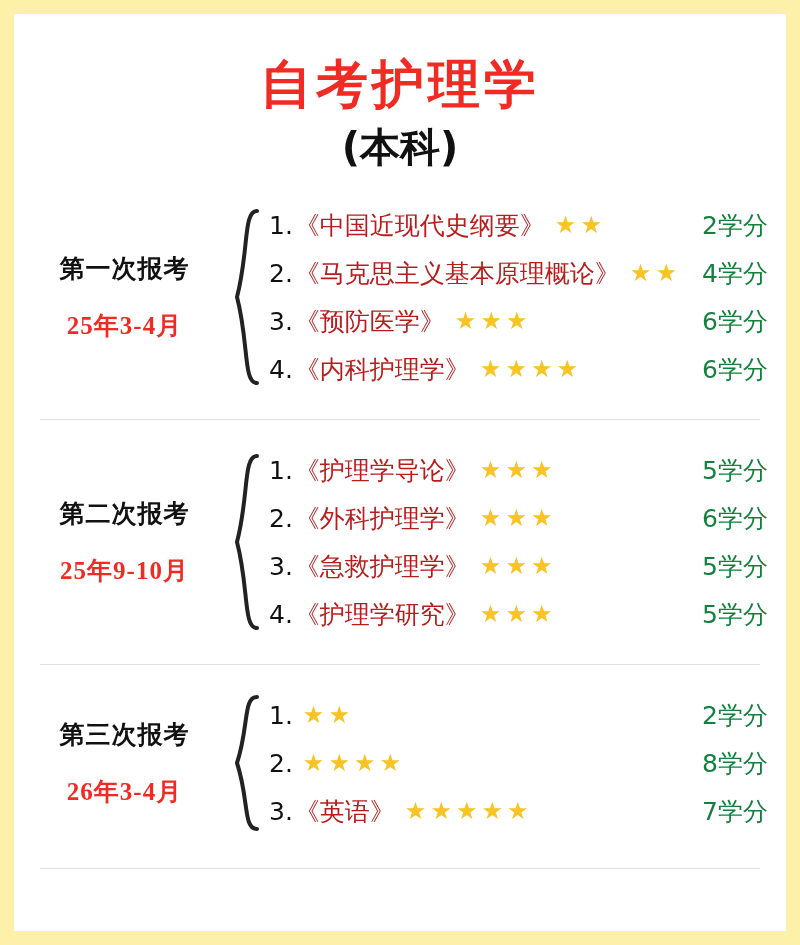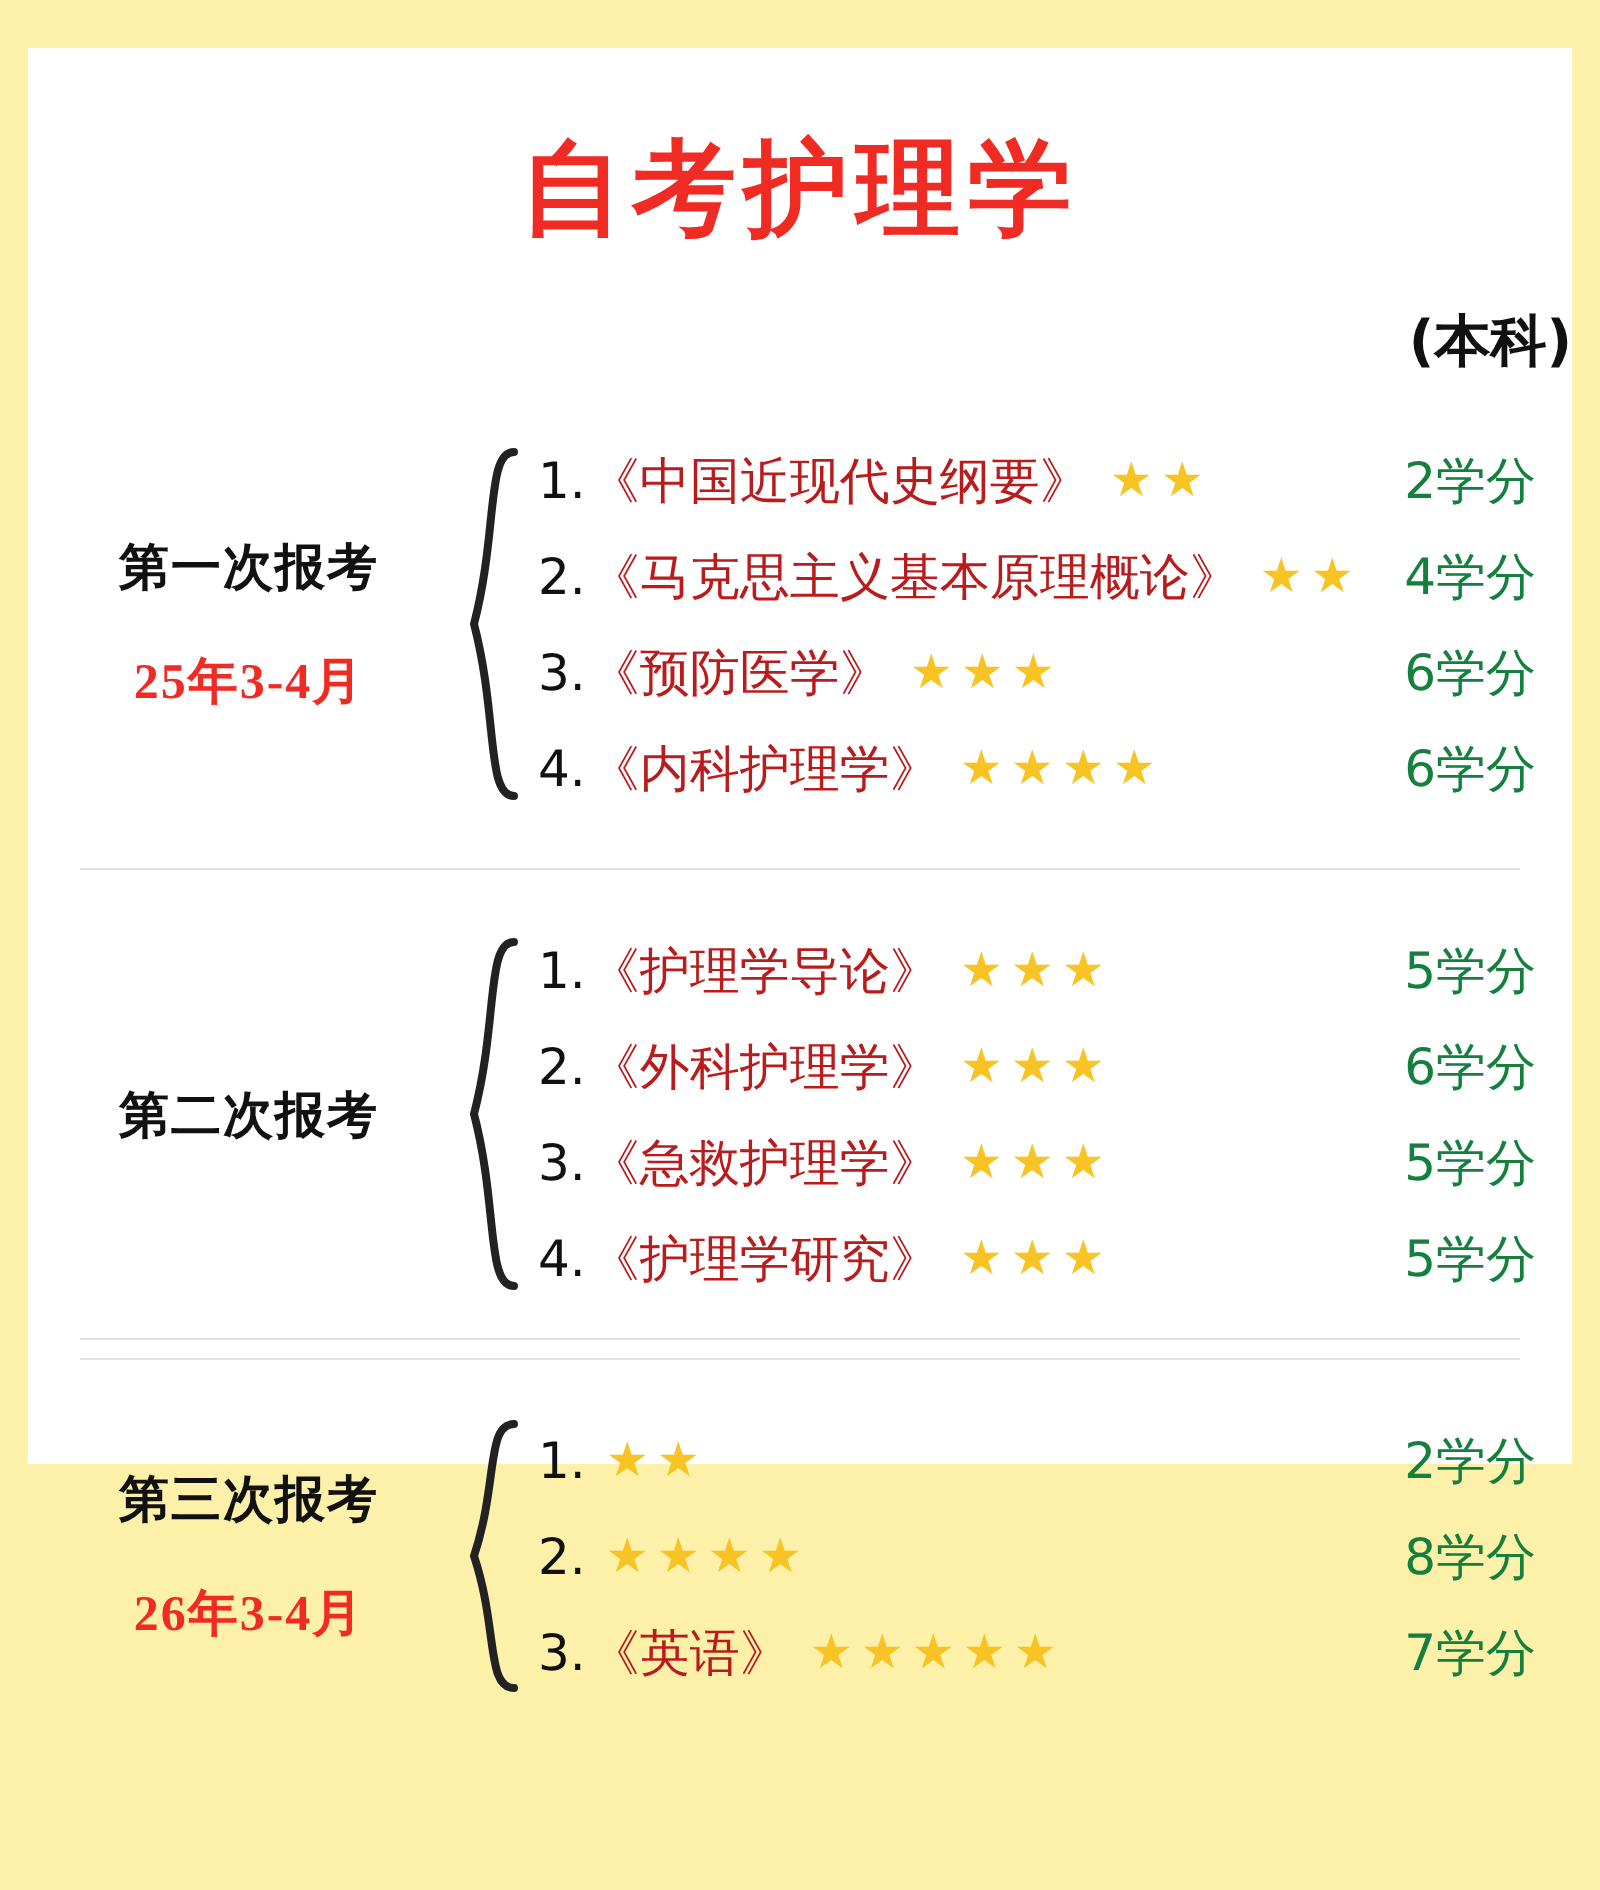--- a/index.html
+++ b/index.html
@@ -9,41 +9,40 @@
   body {
     width: 800px;
     height: 945px;
     background: #fdf0a8;
     font-family: "Liberation Sans", sans-serif;
     overflow: hidden;
   }
   .page {
     position: absolute;
     left: 14px;
-    top: 24px;
+    top: 14px;
     width: 772px;
-    height: 708px;
+    height: 917px;
     background: #ffffff;
     box-sizing: border-box;
   }
   .title {
     text-align: center;
     color: #ef2b24;
     font-size: 52px;
     font-weight: bold;
     letter-spacing: 4px;
     margin-top: 36px;
     font-family: "DejaVu Sans", "Liberation Sans", sans-serif;
   }
   .subtitle {
-    text-align: right;
+    text-align: center;
     color: #111111;
-    font-size: 28px;
-    font-weight: bold;
-    margin-top: 22px;
+    font-size: 40px;
+    font-weight: bold;
     font-family: "DejaVu Sans", "Liberation Sans", sans-serif;
   }
   .groups {
     margin-top: 26px;
   }
   .group {
     display: flex;
     align-items: center;
     position: relative;
   }
@@ -184,20 +183,21 @@
           <span class="credit">6学分</span>
         </div>
       </div>
     </div>
 
     <div class="divider"></div>
 
     <div class="group g2">
       <div class="group-label">
         <span class="main">第二次报考</span>
+        <span class="date">25年9-10月</span>
       </div>
       <div class="brace">
         <svg width="30" height="180" viewBox="0 0 30 180" aria-hidden="true">
           <path d="M26 4 C12 4 18 44 6 90 C18 136 12 176 26 176" fill="none" stroke="#222" stroke-width="4" stroke-linecap="round"></path>
         </svg>
       </div>
       <div class="rows">
         <div class="row row-wrap">
           <span class="num">1.</span>
           <span class="name">《护理学导论》</span>

